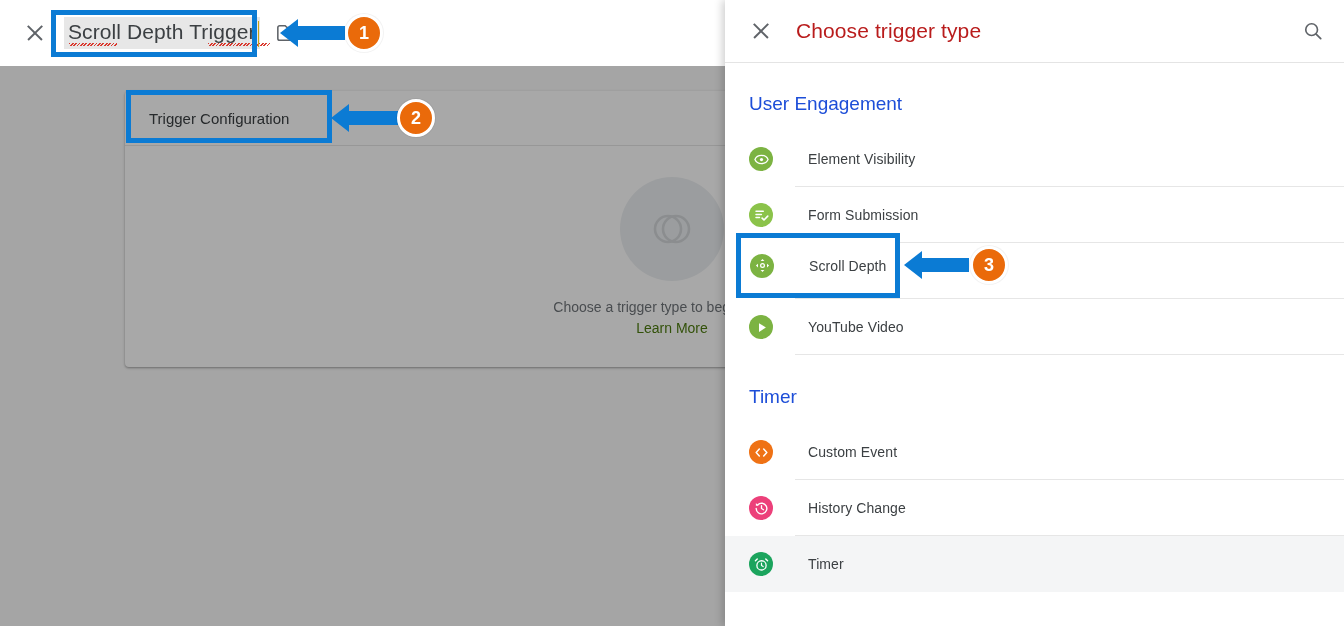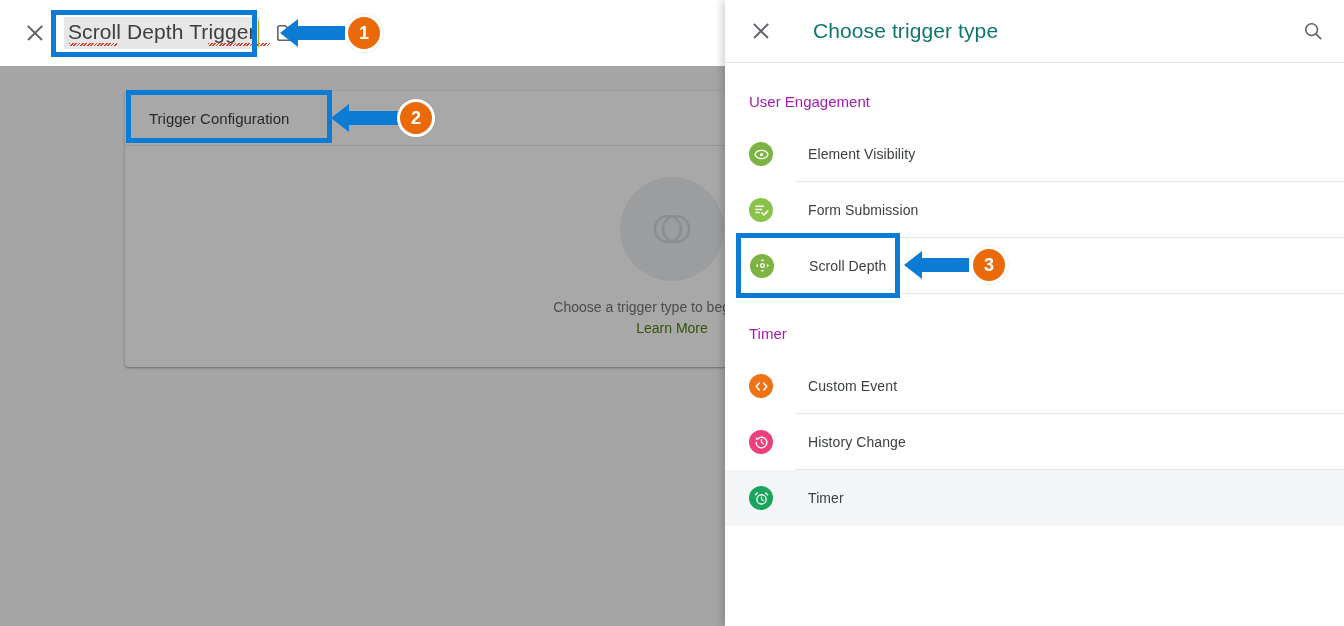--- a/index.html
+++ b/index.html
@@ -185,45 +185,45 @@
   #panel-close::before, #panel-close::after {
     content: "";
     position: absolute;
     left: 2px; top: 11px;
     width: 20px; height: 1.6px;
     background: #5f6368;
   }
   #panel-close::before { transform: rotate(45deg); }
   #panel-close::after  { transform: rotate(-45deg); }
   #panel-title {
-    margin-left: 40px;
+    margin-left: 23px;
     font-size: 21px;
-    color: #0f766e;
+    color: #b91c1c;
     letter-spacing: .1px;
   }
   #panel-search {
     position: absolute;
     right: 16px; top: 50%;
     transform: translateY(-50%);
     width: 30px; height: 30px;
     display: flex;
     align-items: center;
     justify-content: center;
     cursor: pointer;
   }
 
   #panel-list {
     position: absolute;
     left: 0; top: 62px;
     width: 619px; height: 564px;
     overflow: hidden;
   }
   .group-title {
-    font-size: 15px;
-    color: #a21caf;
+    font-size: 19px;
+    color: #1d4ed8;
     padding: 31px 0 16px 24px;
   }
   .trigger-row {
     position: relative;
     height: 56px;
     display: flex;
     align-items: center;
     cursor: pointer;
   }
   .trigger-row.hovered { background: #f4f5f6; }
@@ -397,20 +397,29 @@
       <div class="trigger-row">
         <div class="t-icon" style="background: rgb(124, 179, 66);">
           <svg width="15" height="15" viewBox="0 0 24 24">
             <circle cx="12" cy="12" r="3" fill="none" stroke="#ffffff" stroke-width="2"></circle>
             <path d="M12 1.5l3 3.3h-6zM12 22.5l3-3.3h-6zM1.5 12l3.3-3v6zM22.5 12l-3.3-3v6z" fill="#ffffff"></path>
           </svg>
         </div>
         <span class="t-label">Scroll Depth</span>
         <div class="divider"></div>
       </div>
+      <div class="trigger-row">
+        <div class="t-icon" style="background: rgb(124, 179, 66);">
+          <svg width="15" height="15" viewBox="0 0 24 24">
+            <path d="M8 5l11 7-11 7z" fill="#ffffff"></path>
+          </svg>
+        </div>
+        <span class="t-label">YouTube Video</span>
+        <div class="divider"></div>
+      </div>
       <div class="group-title">Timer</div>
       <div class="trigger-row">
         <div class="t-icon" style="background: rgb(239, 114, 21);">
           <svg width="15" height="15" viewBox="0 0 24 24">
             <path d="M8.5 6.5L3.5 12l5 5.5M15.5 6.5l5 5.5-5 5.5" fill="none" stroke="#ffffff" stroke-width="2.4" stroke-linecap="round" stroke-linejoin="round"></path>
           </svg>
         </div>
         <span class="t-label">Custom Event</span>
         <div class="divider"></div>
       </div>

